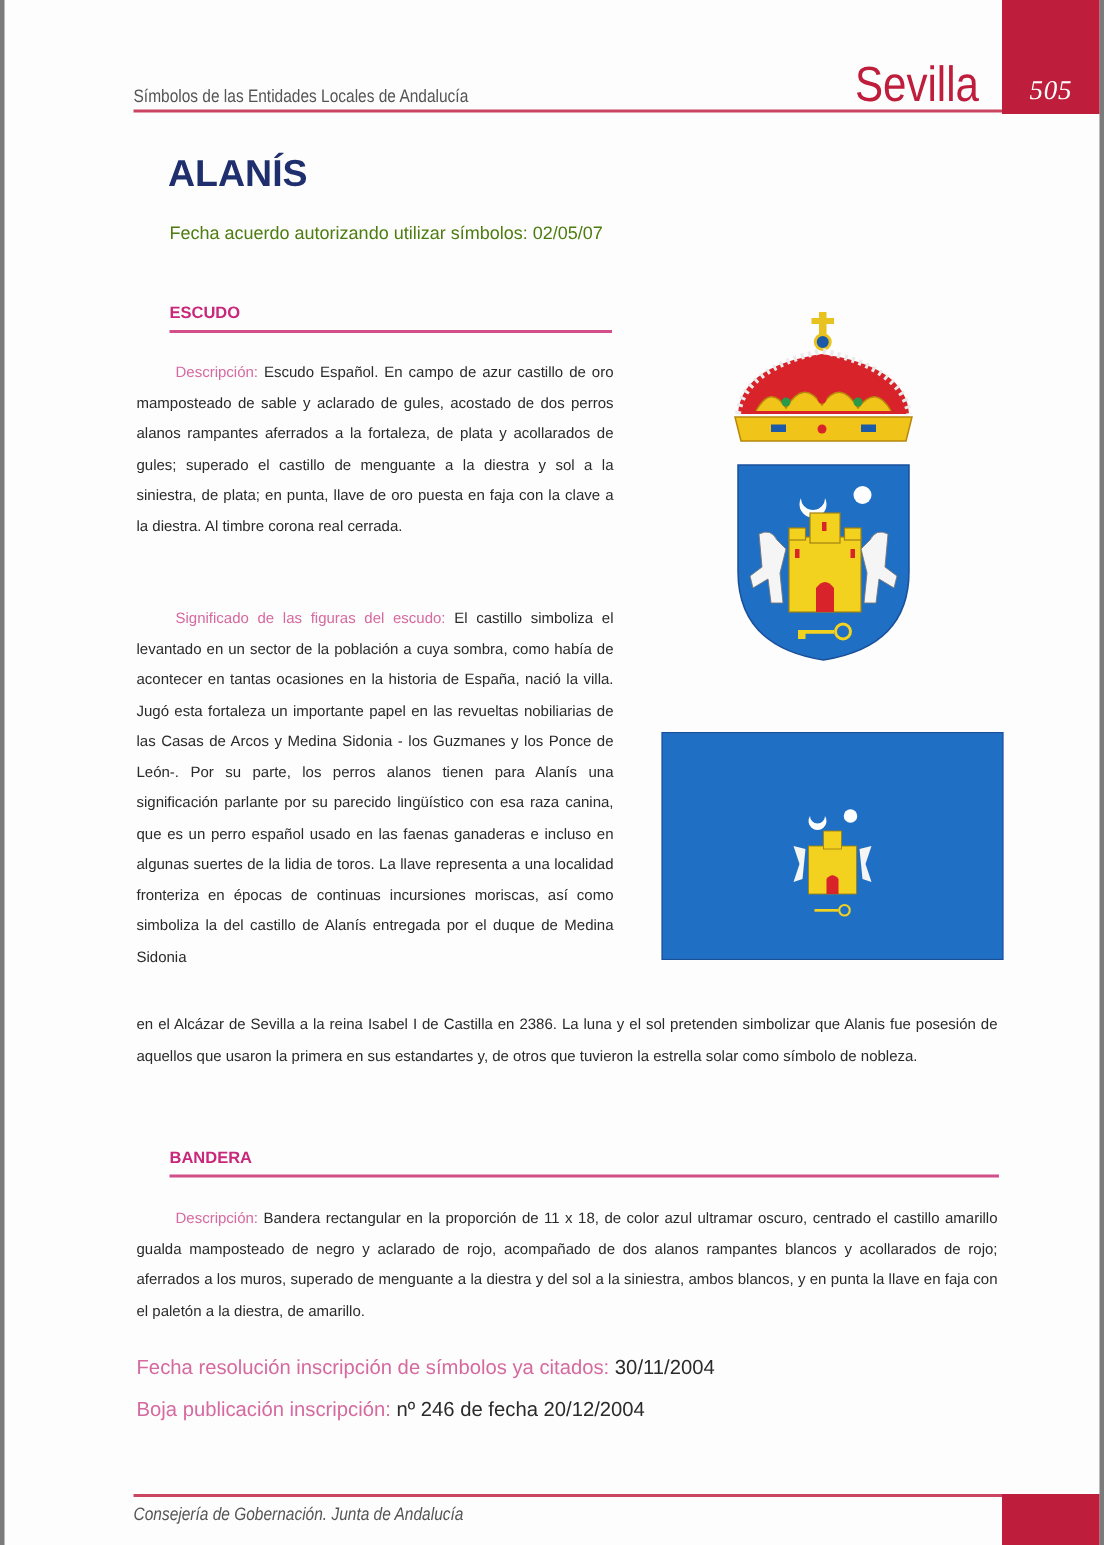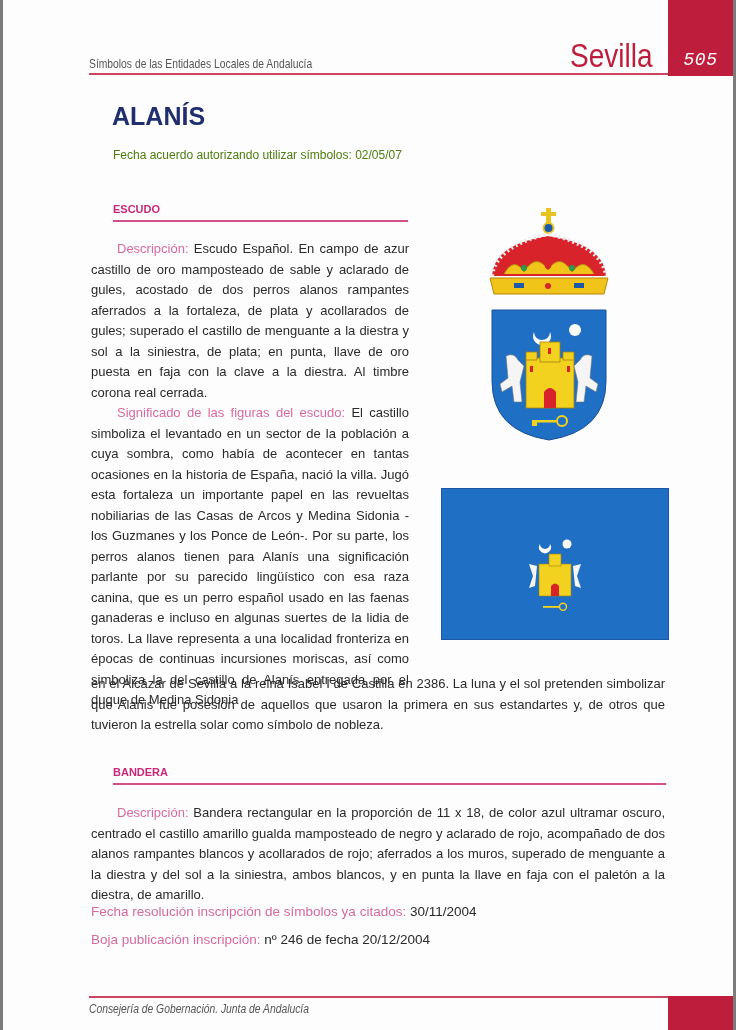--- a/index.html
+++ b/index.html
@@ -8,35 +8,35 @@
     background: #fdfdfd;
     font-family: "Liberation Sans", sans-serif;
     color: #2a2a2a;
   }
   .page-border-left { position: absolute; left: 0; top: 0; width: 3px; height: 1030px; background: #7b7b7b; }
   .page-border-right { position: absolute; right: 0; top: 0; width: 3px; height: 1030px; background: #7b7b7b; }
 
   
   .header-tab { position: absolute; left: 668px; top: 0; width: 65px; height: 76px; background: #be1e3c; }
   .header-num { position: absolute; left: 668px; top: 50px; width: 65px; text-align: center; color: #fff;
-    font-family: Liberation Mono, monospace; font-style: italic; font-size: 18px; letter-spacing: 0.5px; }
+    font-family: Liberation Serif, serif; font-style: italic; font-size: 18px; letter-spacing: 0.5px; }
   .header-series { position: absolute; left: 89px; top: 57px; font-size: 12px; color: #555;
     font-family: "Liberation Sans Narrow", "Liberation Sans", sans-serif; transform: scaleX(0.86); transform-origin: left; }
   .header-province { position: absolute; left: 570px; top: 37px; font-size: 33px; color: #be1e3c;
     font-family: "Liberation Sans", sans-serif; transform: scaleX(0.85); transform-origin: left; }
   .header-rule { position: absolute; left: 89px; top: 73px; width: 579px; height: 2px; background: #c94560; }
 
   
   .town-title { position: absolute; left: 112px; top: 102px; font-size: 25px; font-weight: bold; color: #1f2f6e; }
   .agreement { position: absolute; left: 113px; top: 148px; font-size: 12px; color: #4d7c0f; }
 
   .section-title { position: absolute; font-size: 11px; font-weight: bold; color: #c9277a; }
   .section-rule { position: absolute; height: 1.5px; background: #d24f8a; }
 
-  .para { position: absolute; font-size: 13px; line-height: 20.5px; color: #2a2a2a; text-align: justify; }
+  .para { position: absolute; font-size: 10px; line-height: 20.5px; color: #2a2a2a; text-align: justify; }
   .para .label { color: #d66aa0; }
   .indent { display: inline-block; width: 26px; }
 
   .meta-line { position: absolute; left: 91px; font-size: 13.5px; color: #2a2a2a; }
   .meta-line .label { color: #d66aa0; }
 
   
   .footer-rule { position: absolute; left: 89px; top: 996px; width: 579px; height: 2px; background: #c94560; }
   .footer-tab { position: absolute; left: 668px; top: 996px; width: 65px; height: 34px; background: #be1e3c; }
   .footer-text { position: absolute; left: 89px; top: 1002px; font-size: 12px; font-style: italic; color: #555;

